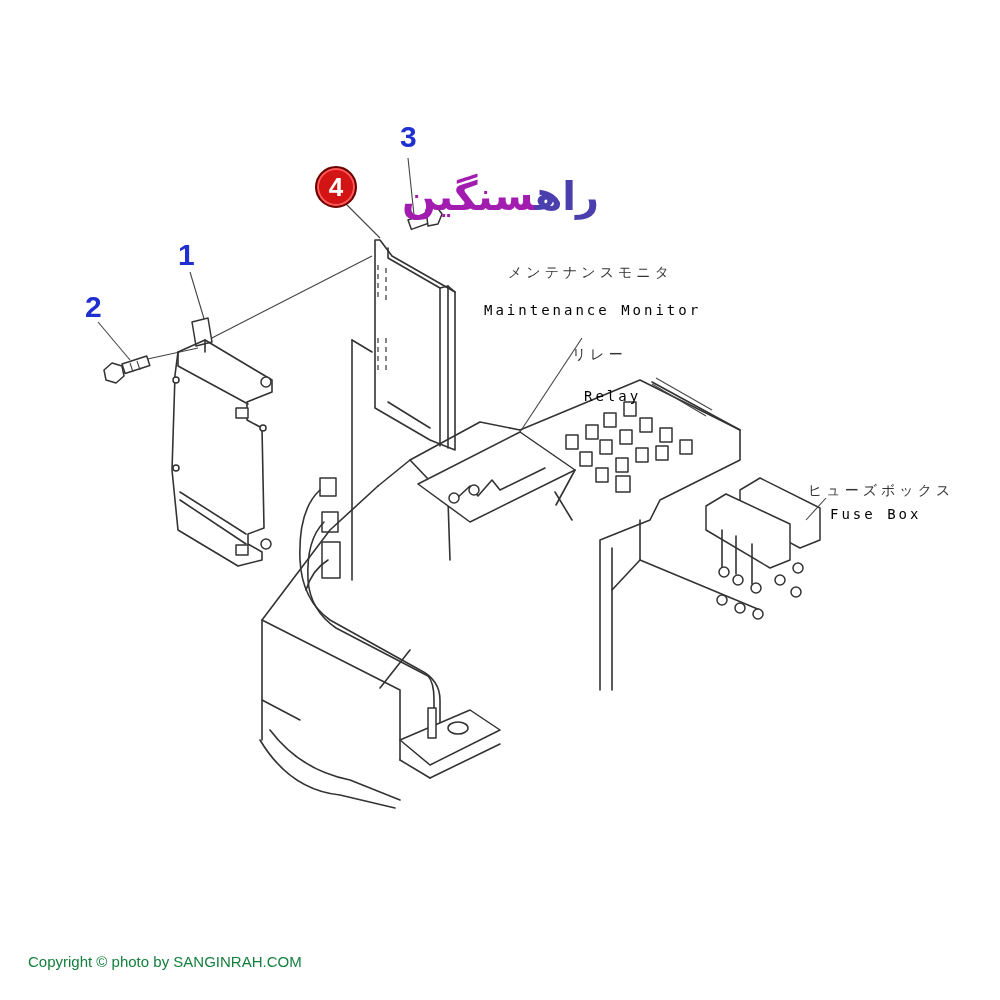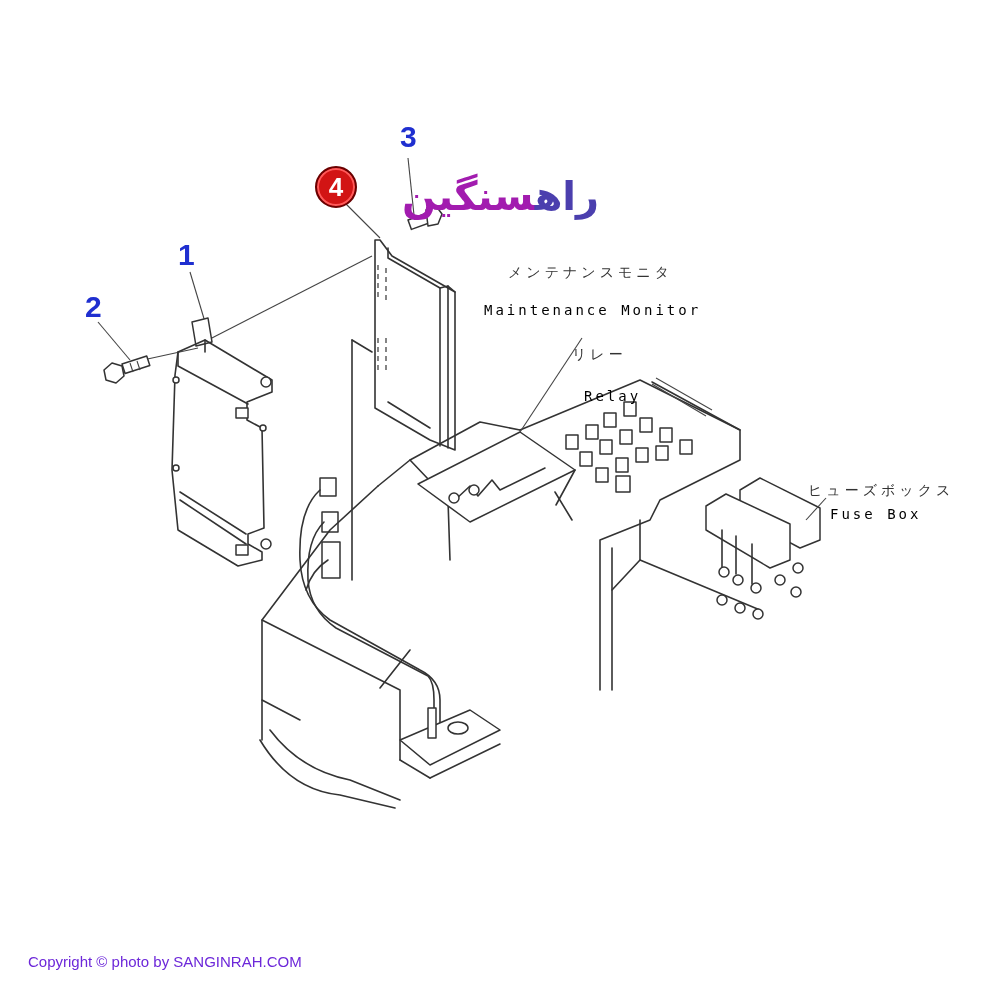--- a/index.html
+++ b/index.html
@@ -9,21 +9,21 @@
   .thin { fill: none; stroke: #444; stroke-width: 1.1; }
   .dash { fill: none; stroke: #444; stroke-width: 1.3; stroke-dasharray: 5 4; }
   .fillw { fill: #fff; stroke: #333; stroke-width: 1.5; stroke-linejoin: round; }
   .part-num { position: absolute; font-family: "Liberation Sans", sans-serif; font-weight: bold; font-size: 30px; color: #1f2fd0; line-height: 1; }
   .badge { position: absolute; width: 38px; height: 38px; border-radius: 50%; background: #d21414; border: 2px solid #6a0000; box-shadow: inset 0 0 0 2px #ff5a5a; color: #fff; font-weight: bold; font-size: 26px; text-align: center; line-height: 38px; font-family: "Liberation Sans", sans-serif; }
   .label-jp { position: absolute; font-family: "DejaVu Sans", sans-serif; font-size: 14px; color: #333; letter-spacing: 4px; }
   .label-en { position: absolute; font-family: "DejaVu Sans Mono", monospace; font-size: 14px; color: #000000; letter-spacing: 3px; }
   .watermark { position: absolute; left: 402px; top: 176px; font-family: "DejaVu Sans", sans-serif; font-size: 40px; font-weight: bold; direction: rtl; white-space: nowrap; line-height: 1; }
   .wm-a { color: #a21caf; }
   .wm-b { color: #4b3fae; text-align: center; }
-  .copyright { position: absolute; left: 28px; top: 953px; font-size: 15px; color: #6d28d9; font-family: "Liberation Sans", sans-serif; }
+  .copyright { position: absolute; left: 28px; top: 953px; font-size: 15px; color: #15803d; font-family: "Liberation Sans", sans-serif; }
 </style>
 </head>
 <body>
 
 <svg id="canvas" viewBox="0 0 1000 1000" xmlns="http://www.w3.org/2000/svg">
 
   <g>
     <line class="thin" x1="190" y1="272" x2="205" y2="322"></line>
     <line class="thin" x1="98" y1="322" x2="130" y2="360"></line>
     <line class="thin" x1="408" y1="158" x2="414" y2="215"></line>

